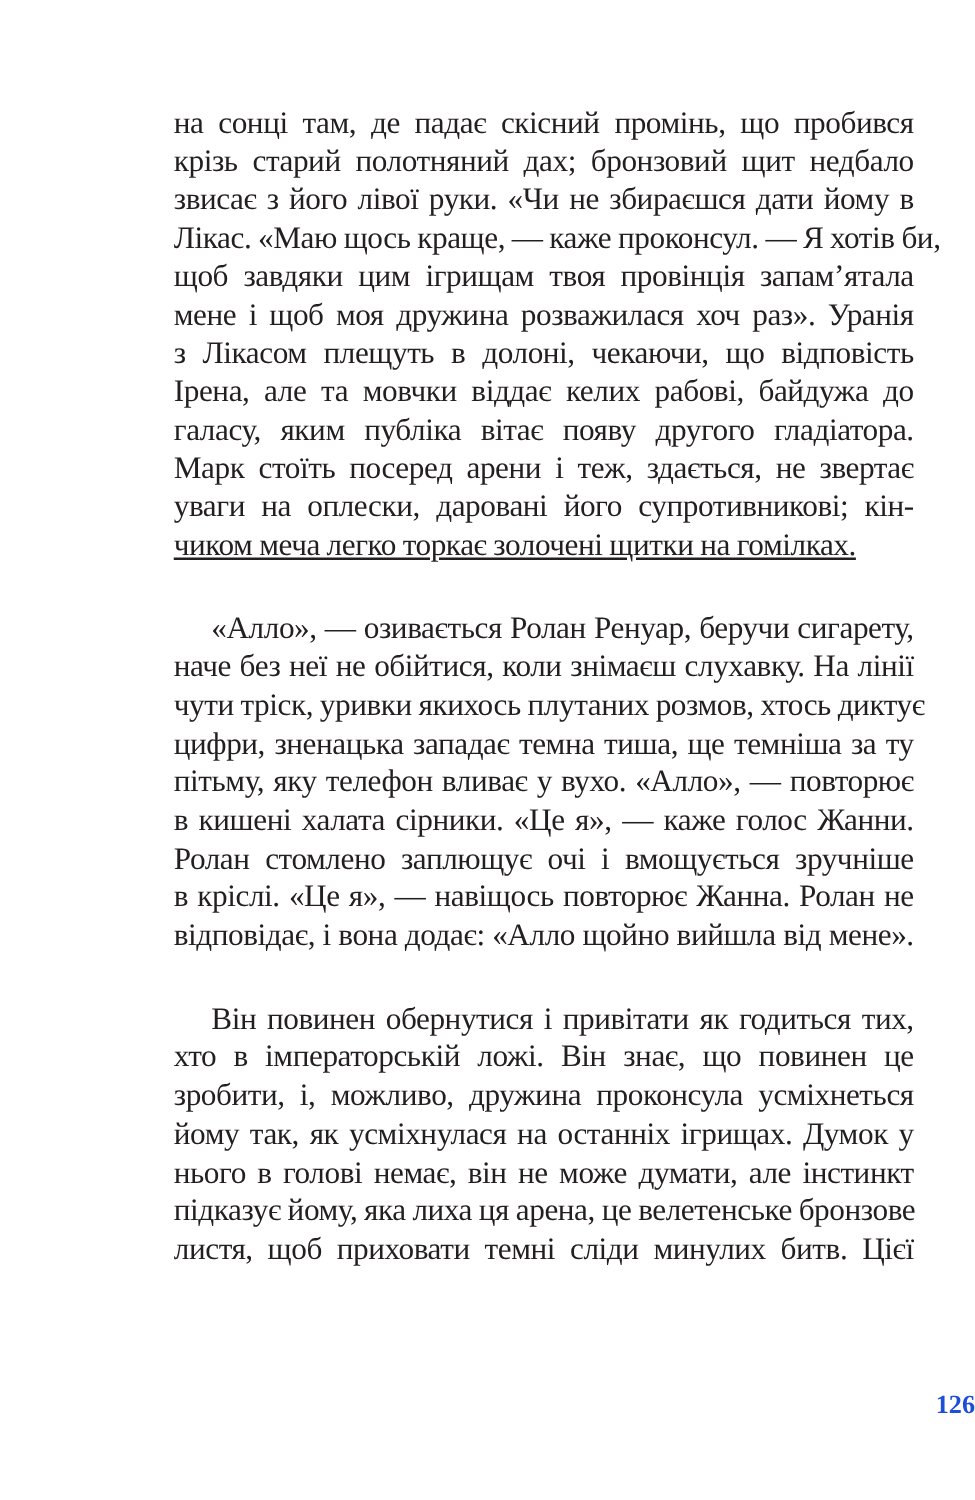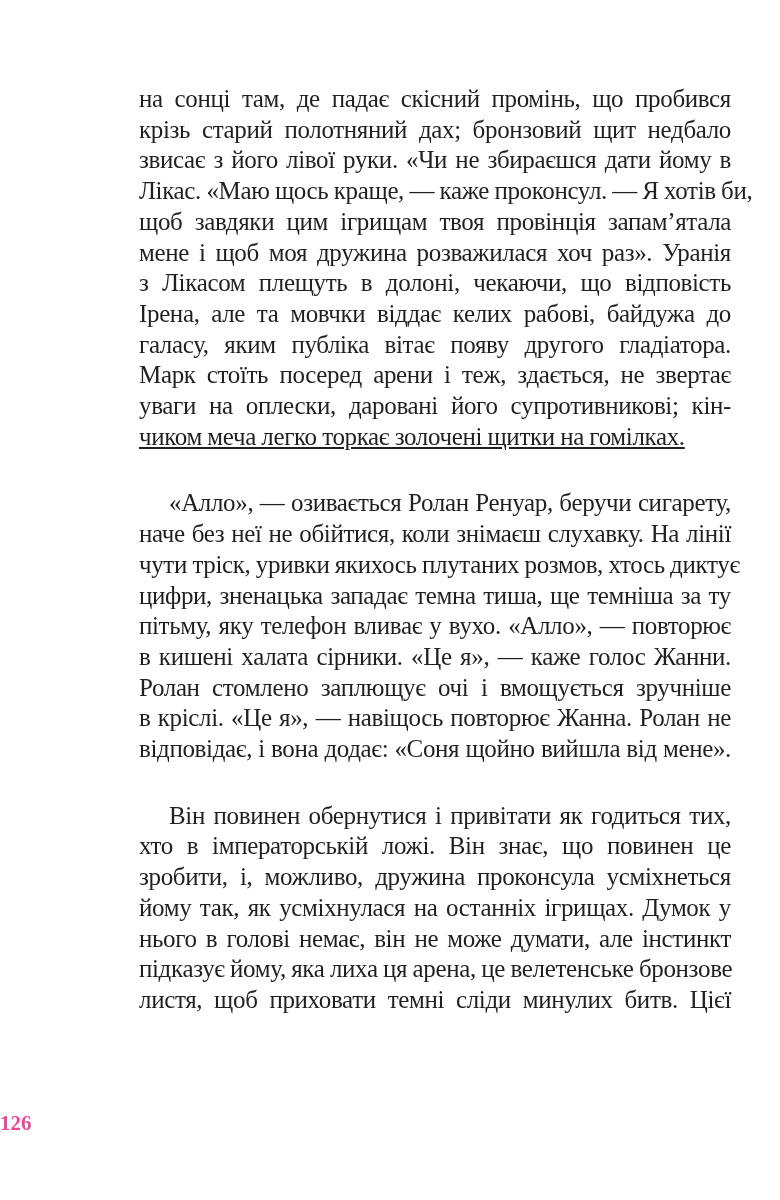--- a/index.html
+++ b/index.html
@@ -46,25 +46,25 @@
       text-indent: 30px;
     }
     .gap {
       height: 36px;
     }
     .page-number {
       position: absolute;
       left: 0;
       width: 780px;
       top: 1111px;
-      text-align: left;
+      text-align: right;
       font-family: "Liberation Serif", "DejaVu Serif", serif;
       font-weight: bold;
       font-size: 21px;
-      color: #ec4899;
+      color: #1d4ed8;
     }
   </style>
 </head>
 <body>
 
 <div class="page">
 
   <p class="para">
     <span class="ln">на сонці там, де падає скісний промінь, що пробився</span>
     <span class="ln">крізь старий полотняний дах; бронзовий щит недбало</span>
@@ -84,21 +84,21 @@
 
   <p class="para indent">
     <span class="ln first">«Алло», — озивається Ролан Ренуар, беручи сигарету,</span>
     <span class="ln">наче без неї не обійтися, коли знімаєш слухавку. На лінії</span>
     <span class="ln">чути тріск, уривки якихось плутаних розмов, хтось диктує</span>
     <span class="ln">цифри, зненацька западає темна тиша, ще темніша за ту</span>
     <span class="ln">пітьму, яку телефон вливає у вухо. «Алло», — повторює</span>
     <span class="ln">в кишені халата сірники. «Це я», — каже голос Жанни.</span>
     <span class="ln">Ролан стомлено заплющує очі і вмощується зручніше</span>
     <span class="ln">в кріслі. «Це я», — навіщось повторює Жанна. Ролан не</span>
-    <span class="ln">відповідає, і вона додає: «Соня щойно вийшла від мене».</span>
+    <span class="ln">відповідає, і вона додає: «Алло щойно вийшла від мене».</span>
   </p>
 
   <div class="gap"></div>
 
   <p class="para indent">
     <span class="ln first">Він повинен обернутися і привітати як годиться тих,</span>
     <span class="ln">хто в імператорській ложі. Він знає, що повинен це</span>
     <span class="ln">зробити, і, можливо, дружина проконсула усміхнеться</span>
     <span class="ln">йому так, як усміхнулася на останніх ігрищах. Думок у</span>
     <span class="ln">нього в голові немає, він не може думати, але інстинкт</span>

